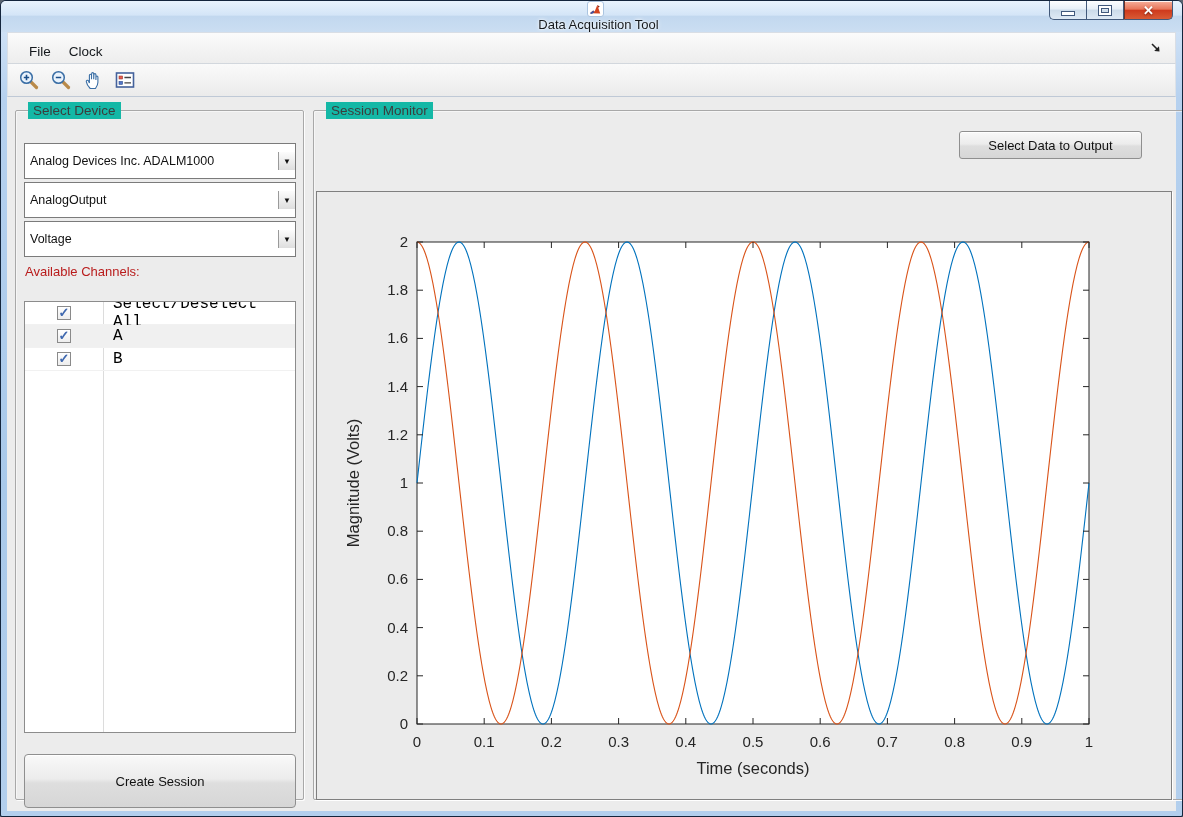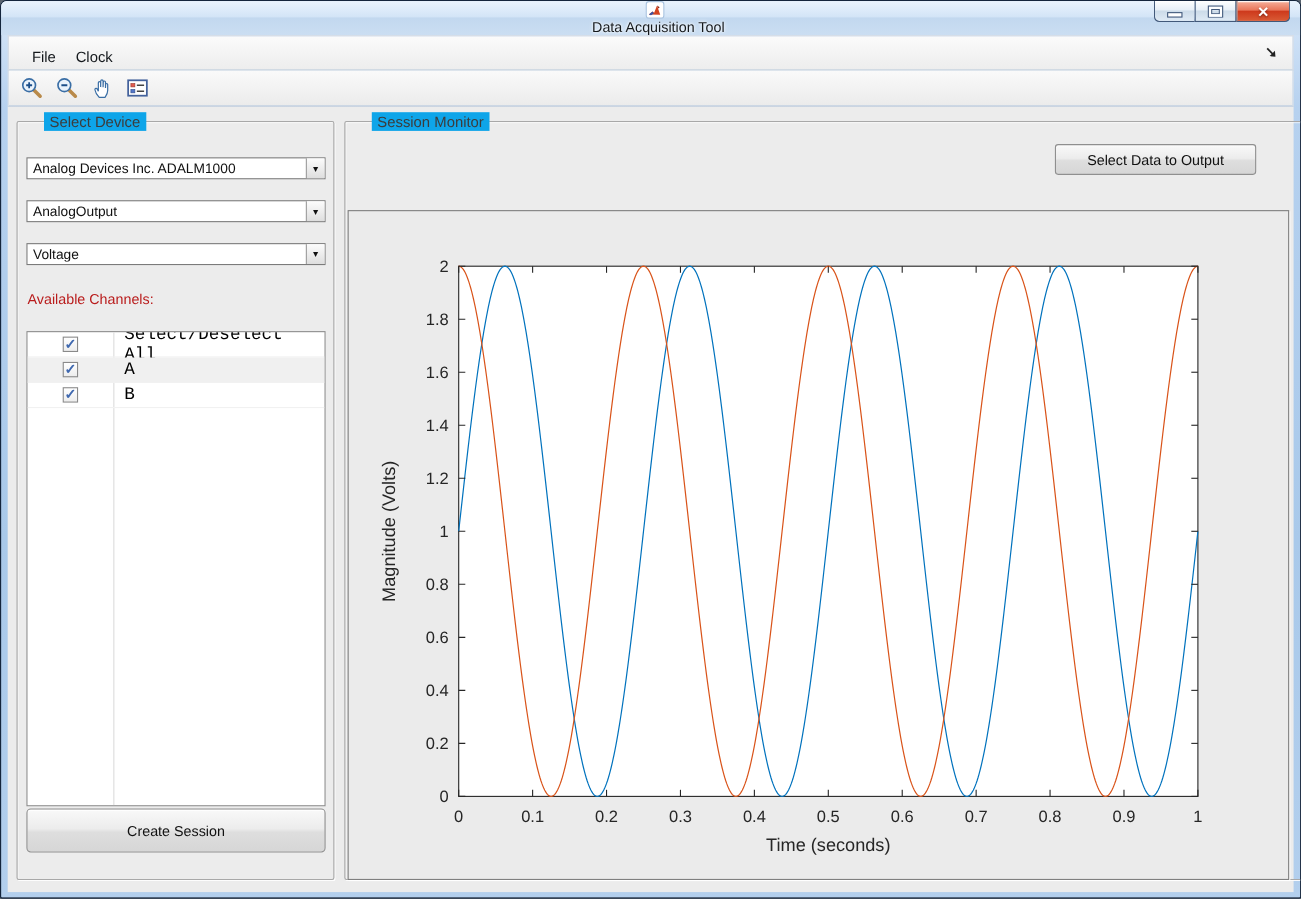--- a/index.html
+++ b/index.html
@@ -53,29 +53,29 @@
   }
   .tool-btn{width:26px;height:26px;display:flex;align-items:center;justify-content:center;border-radius:3px;}
 
   
   .client{position:relative;height:714px;background:#ececec;}
   .groupbox{
     position:absolute;border:1px solid #a8a8a8;border-radius:2px;
     box-shadow:1px 1px 0 rgba(255,255,255,.9), inset 1px 1px 0 rgba(255,255,255,.55);
   }
   .gb-title{
-    position:absolute;top:-9px;left:24px;background:#0ea5e9;padding:0 5px;
+    position:absolute;top:-9px;left:12px;background:#14b8a6;padding:0 5px;
     font-size:13.5px;color:#3c3c3c;line-height:17px;white-space:nowrap;
   }
   #panel-device{left:8px;top:13px;width:289px;height:690px;}
   #panel-monitor{left:306px;top:13px;width:962px;height:690px;}
 
   
   .dropdown{
-    position:absolute;left:8px;width:272px;height:20px;background:#fff;
+    position:absolute;left:8px;width:272px;height:36px;background:#fff;
     border:1px solid #7b7b7b;display:flex;align-items:center;cursor:default;
   }
   .dd-value{flex:1;font-size:12.5px;color:#111;padding-left:5px;white-space:nowrap;overflow:hidden;}
   .dd-arrow{
     width:17px;height:18px;border-left:1px solid #9a9a9a;
     background:linear-gradient(#fcfcfc,#dedede);
     display:flex;align-items:center;justify-content:center;
     font-size:8px;color:#111;
   }
   #dd-device{top:32px;}#dd-subsystem{top:71px;}#dd-measurement{top:110px;}
@@ -97,21 +97,21 @@
   .checkbox .check{color:#3f68af;font-size:13px;font-weight:bold;line-height:1;margin-top:-2px;}
   .chan-label{position:absolute;left:88px;font-size:16px;color:#000000;font-family:Liberation Mono, monospace;}
 
   
   .push-btn{
     position:absolute;border:1px solid #8f8f8f;border-radius:4px;
     background:linear-gradient(#f9f9f9,#ececec 46%,#dedede 54%,#d6d6d6);
     box-shadow:inset 0 1px 0 #fff;
     font-size:13px;color:#111;display:flex;align-items:center;justify-content:center;cursor:default;
   }
-  #btn-create{left:8px;top:624px;width:272px;height:40px;}
+  #btn-create{left:8px;top:643px;width:272px;height:54px;}
   #btn-output{left:645px;top:20px;width:183px;height:28px;border-radius:3px;}
 
   
   .tabbar{position:absolute;left:4px;top:51px;height:29px;display:flex;align-items:flex-end;}
   .tab{
     height:26px;line-height:24px;padding:0 9px;margin-right:-1px;
     background:linear-gradient(#f6f6f6,#dedede);
     border:1px solid #8f8f8f;border-radius:2px 2px 0 0;
     font-size:13.5px;color:#1a1a1a;white-space:nowrap;cursor:default;position:relative;
   }

